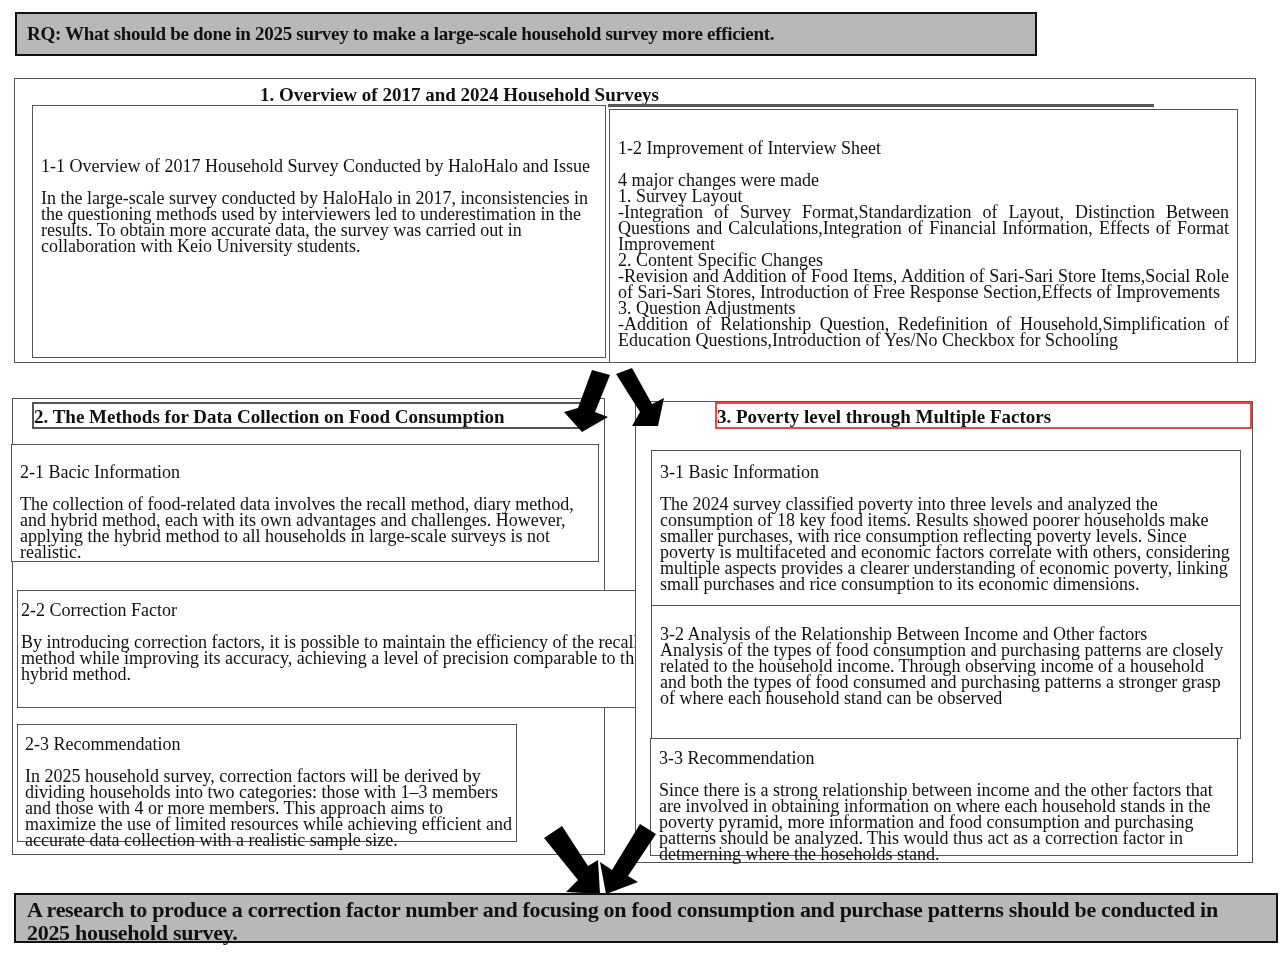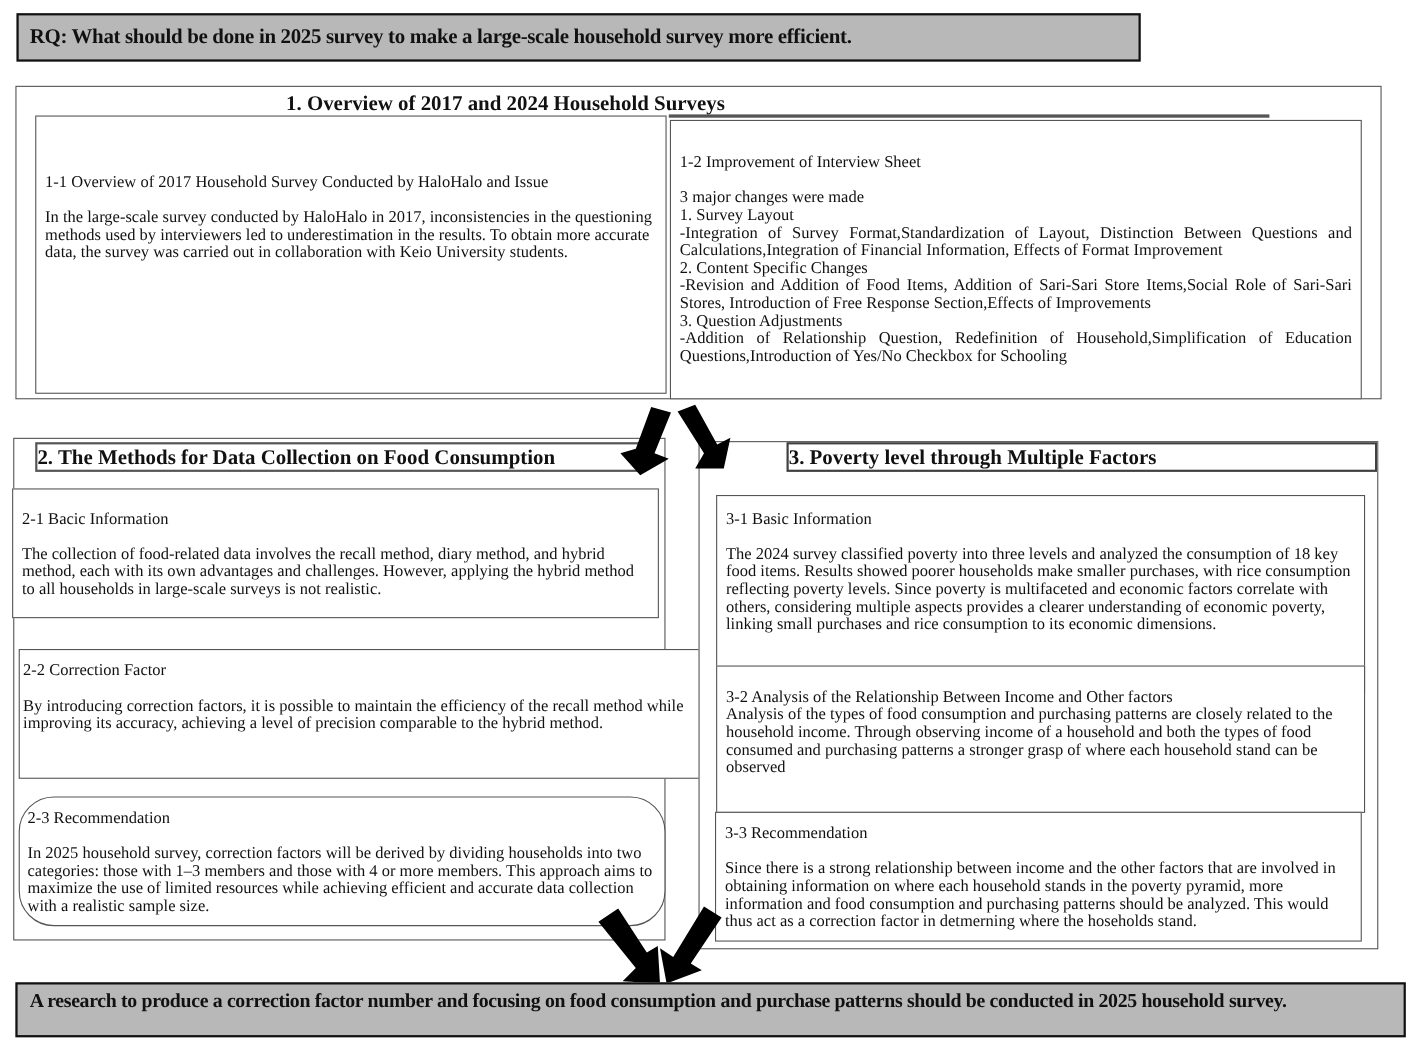--- a/index.html
+++ b/index.html
@@ -12,29 +12,29 @@
   .box { border: 1px solid #555; background: #fff; }
   .rq {
     left: 15px; top: 12px; width: 1022px; height: 44px;
     background: #b8b8b8; border: 2px solid #111;
     font-family: "Liberation Serif", serif; font-weight: bold; font-size: 19px;
     padding: 9px 10px; letter-spacing: -0.3px;
   }
   .concl {
     left: 14px; top: 893px; width: 1264px; height: 50px;
     background: #b8b8b8; border: 2px solid #111;
-    font-family: "Liberation Serif", serif; font-weight: bold; font-size: 18px;
+    font-family: "Liberation Serif", serif; font-weight: bold; font-size: 22px;
     padding: 3px 11px; line-height: 23px; letter-spacing: -0.3px;
   }
   .sec-title {
     font-family: "Liberation Serif", serif; font-weight: bold; font-size: 19px;
     text-align: left; white-space: nowrap;
   }
   .txt {
-    font-family: "Liberation Serif", serif; font-size: 15px; line-height: 16px;
+    font-family: "Liberation Serif", serif; font-size: 18px; line-height: 16px;
     color: #111;
   }
   .txt p { margin: 0; }
   .gap { height: 16px; }
   .just { text-align: justify; }
   .arrow { position: absolute; }
 </style>
 </head>
 <body>
 
@@ -48,21 +48,21 @@
 
 <div class="abs box txt" style="left:32px; top:105px; width:574px; height:253px; padding:52px 8px 0 8px;">
   <p>1-1 Overview of 2017 Household Survey Conducted by HaloHalo and Issue</p>
   <div class="gap"></div>
   <p>In the large-scale survey conducted by HaloHalo in 2017, inconsistencies in the questioning methods used by interviewers led to underestimation in the results. To obtain more accurate data, the survey was carried out in collaboration with Keio University students.</p>
 </div>
 
 <div class="abs box txt" style="left:609px; top:109px; width:629px; height:254px; padding:30px 8px 0 8px;">
   <p>1-2 Improvement of Interview Sheet</p>
   <div class="gap"></div>
-  <p>3 major changes were made</p>
+  <p>4 major changes were made</p>
   <p>1. Survey Layout</p>
   <p class="just">-Integration of Survey Format,Standardization of Layout, Distinction Between Questions and Calculations,Integration of Financial Information, Effects of Format Improvement</p>
   <p>2. Content Specific Changes</p>
   <p class="just">-Revision and Addition of Food Items, Addition of Sari-Sari Store Items,Social Role of Sari-Sari Stores, Introduction of Free Response Section,Effects of Improvements</p>
   <p>3. Question Adjustments</p>
   <p class="just">-Addition of Relationship Question, Redefinition of Household,Simplification of Education Questions,Introduction of Yes/No Checkbox for Schooling</p>
 </div>
 
 <div class="abs box" style="left:12px; top:398px; width:593px; height:457px;"></div>
 <div class="abs sec-title" style="left:32px; top:402px; width:555px; height:27px; border:2px solid #555; background:#fff; padding-top:2px;">
@@ -74,28 +74,28 @@
   <div class="gap"></div>
   <p>The collection of food-related data involves the recall method, diary method, and hybrid method, each with its own advantages and challenges. However, applying the hybrid method to all households in large-scale surveys is not realistic.</p>
 </div>
 
 <div class="abs box txt" style="left:17px; top:590px; width:672px; height:118px; padding:11px 4px 0 3px;">
   <p>2-2 Correction Factor</p>
   <div class="gap"></div>
   <p>By introducing correction factors, it is possible to maintain the efficiency of the recall method while improving its accuracy, achieving a level of precision comparable to the hybrid method.</p>
 </div>
 
-<div class="abs box txt" style="left:17px; top:724px; width:588px; height:118px; padding:11px 4px 0 7px;border-radius:32px;">
+<div class="abs box txt" style="left:17px; top:724px; width:500px; height:118px; padding:11px 4px 0 7px;">
   <p>2-3 Recommendation</p>
   <div class="gap"></div>
   <p>In 2025 household survey, correction factors will be derived by dividing households into two categories: those with 1–3 members and those with 4 or more members. This approach aims to maximize the use of limited resources while achieving efficient and accurate data collection with a realistic sample size.</p>
 </div>
 
 <div class="abs box" style="left:635px; top:401px; width:618px; height:462px;"></div>
-<div class="abs sec-title" style="left:715px; top:402px; width:537px; height:27px; border:2px solid #404040; background:#fff; padding-top:2px;">
+<div class="abs sec-title" style="left:715px; top:402px; width:537px; height:27px; border:2px solid #ef4444; background:#fff; padding-top:2px;">
   <span>3. Poverty level through Multiple Factors</span>
 </div>
 
 <div class="abs box txt" style="left:651px; top:450px; width:590px; height:180px; padding:13px 8px 0 8px;">
   <p>3-1 Basic Information</p>
   <div class="gap"></div>
   <p>The 2024 survey classified poverty into three levels and analyzed the consumption of 18 key food items. Results showed poorer households make smaller purchases, with rice consumption reflecting poverty levels. Since poverty is multifaceted and economic factors correlate with others, considering multiple aspects provides a clearer understanding of economic poverty, linking small purchases and rice consumption to its economic dimensions.</p>
 </div>
 
 <div class="abs box txt" style="left:651px; top:605px; width:590px; height:134px; padding:20px 8px 0 8px;">

